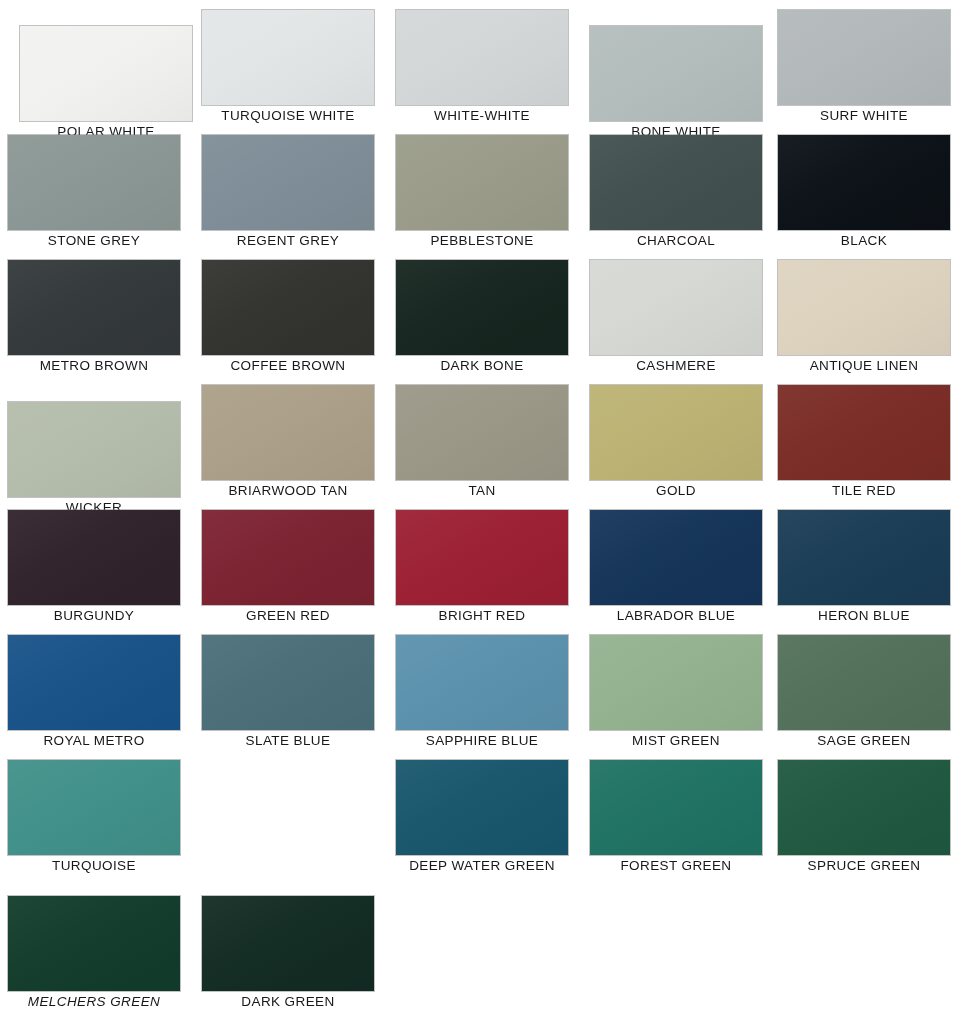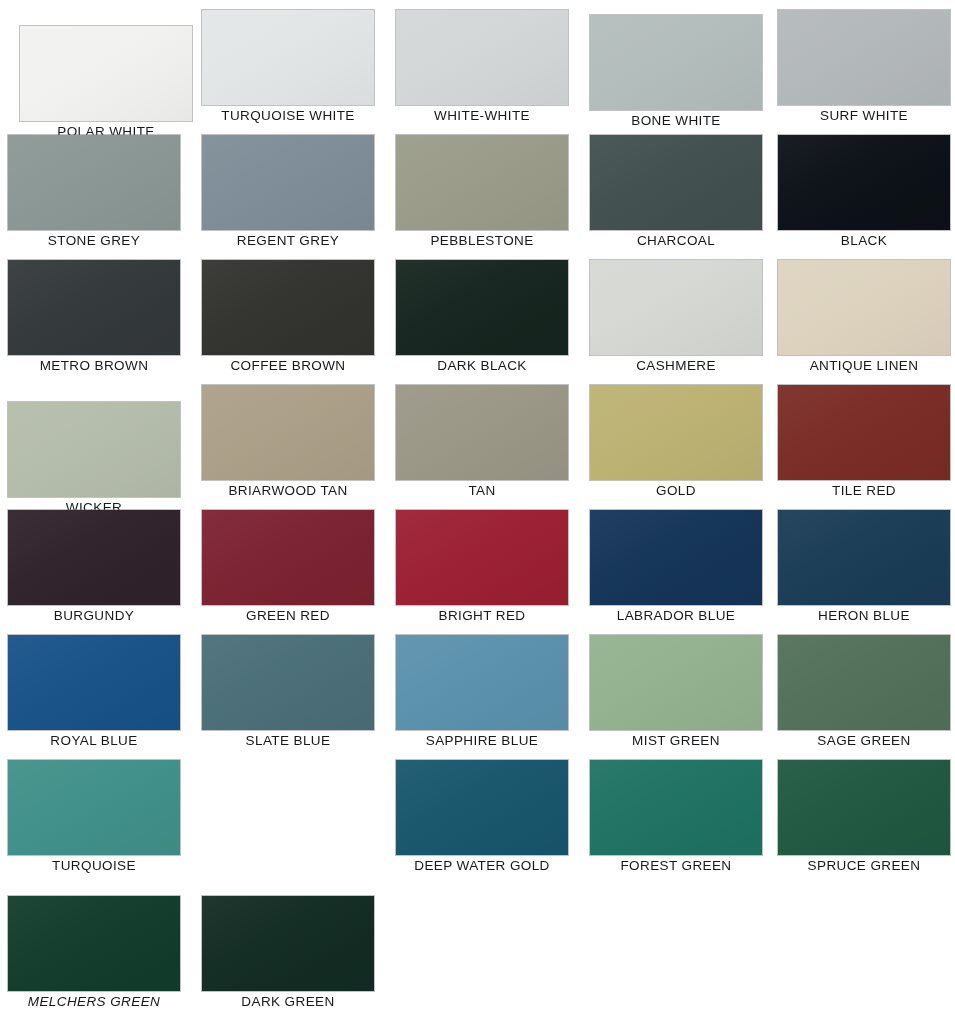--- a/index.html
+++ b/index.html
@@ -74,21 +74,21 @@
         <div class="chip-inner"></div>
       </div>
       <div class="chip-label">TURQUOISE WHITE</div>
     </div>
     <div class="swatch-cell" style="left: 388px; top: 0px;">
       <div class="chip" style="background: rgb(211, 215, 215);">
         <div class="chip-inner"></div>
       </div>
       <div class="chip-label">WHITE-WHITE</div>
     </div>
-    <div class="swatch-cell" style="left: 582px; top: 5px;">
+    <div class="swatch-cell" style="left: 582px; top: 16px;">
       <div class="chip" style="background: rgb(179, 189, 187);">
         <div class="chip-inner"></div>
       </div>
       <div class="chip-label">BONE WHITE</div>
     </div>
     <div class="swatch-cell" style="left: 770px; top: 0px;">
       <div class="chip" style="background: rgb(179, 184, 187);">
         <div class="chip-inner"></div>
       </div>
       <div class="chip-label">SURF WHITE</div>
@@ -132,21 +132,21 @@
     <div class="swatch-cell" style="left: 194px; top: 250px;">
       <div class="chip" style="background: rgb(50, 51, 47);">
         <div class="chip-inner"></div>
       </div>
       <div class="chip-label">COFFEE BROWN</div>
     </div>
     <div class="swatch-cell" style="left: 388px; top: 250px;">
       <div class="chip" style="background: rgb(22, 37, 31);">
         <div class="chip-inner"></div>
       </div>
-      <div class="chip-label">DARK BLACK</div>
+      <div class="chip-label">DARK BONE</div>
     </div>
     <div class="swatch-cell" style="left: 582px; top: 250px;">
       <div class="chip" style="background: rgb(213, 216, 211);">
         <div class="chip-inner"></div>
       </div>
       <div class="chip-label">CASHMERE</div>
     </div>
     <div class="swatch-cell" style="left: 770px; top: 250px;">
       <div class="chip" style="background: rgb(221, 211, 191);">
         <div class="chip-inner"></div>
@@ -210,21 +210,21 @@
     <div class="swatch-cell" style="left: 770px; top: 500px;">
       <div class="chip" style="background: rgb(26, 60, 85);">
         <div class="chip-inner"></div>
       </div>
       <div class="chip-label">HERON BLUE</div>
     </div>
     <div class="swatch-cell" style="left: 0px; top: 625px;">
       <div class="chip" style="background: rgb(23, 82, 136);">
         <div class="chip-inner"></div>
       </div>
-      <div class="chip-label">ROYAL BLUE</div>
+      <div class="chip-label">ROYAL METRO</div>
     </div>
     <div class="swatch-cell" style="left: 194px; top: 625px;">
       <div class="chip" style="background: rgb(74, 110, 121);">
         <div class="chip-inner"></div>
       </div>
       <div class="chip-label">SLATE BLUE</div>
     </div>
     <div class="swatch-cell" style="left: 388px; top: 625px;">
       <div class="chip" style="background: rgb(91, 145, 173);">
         <div class="chip-inner"></div>
@@ -246,21 +246,21 @@
     <div class="swatch-cell" style="left: 0px; top: 750px;">
       <div class="chip" style="background: rgb(64, 144, 137);">
         <div class="chip-inner"></div>
       </div>
       <div class="chip-label">TURQUOISE</div>
     </div>
     <div class="swatch-cell" style="left: 388px; top: 750px;">
       <div class="chip" style="background: rgb(24, 86, 108);">
         <div class="chip-inner"></div>
       </div>
-      <div class="chip-label">DEEP WATER GOLD</div>
+      <div class="chip-label">DEEP WATER GREEN</div>
     </div>
     <div class="swatch-cell" style="left: 582px; top: 750px;">
       <div class="chip" style="background: rgb(31, 114, 99);">
         <div class="chip-inner"></div>
       </div>
       <div class="chip-label">FOREST GREEN</div>
     </div>
     <div class="swatch-cell" style="left: 770px; top: 750px;">
       <div class="chip" style="background: rgb(31, 88, 64);">
         <div class="chip-inner"></div>

